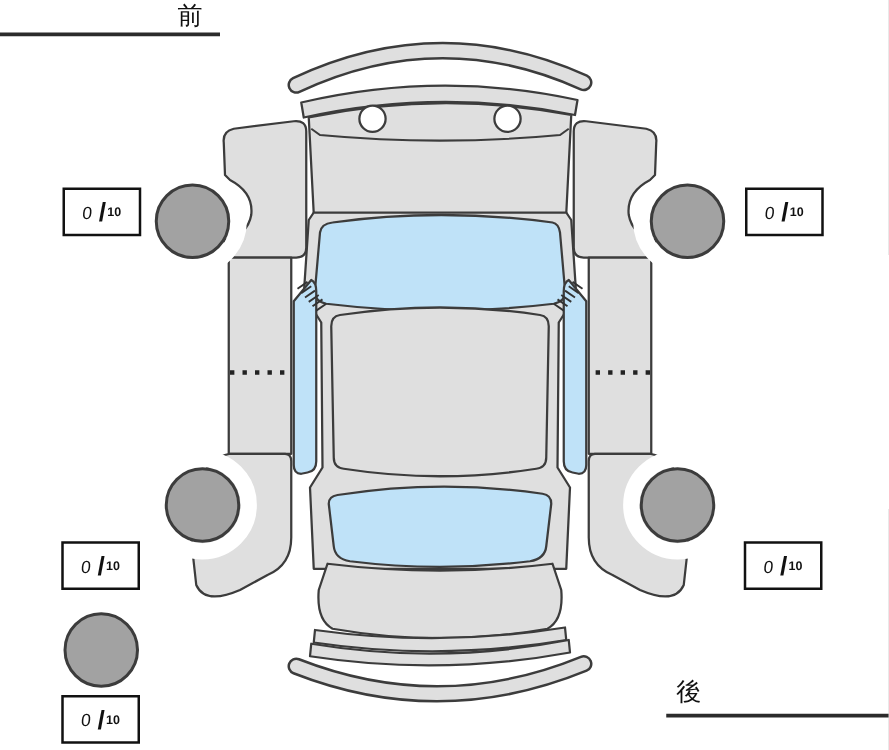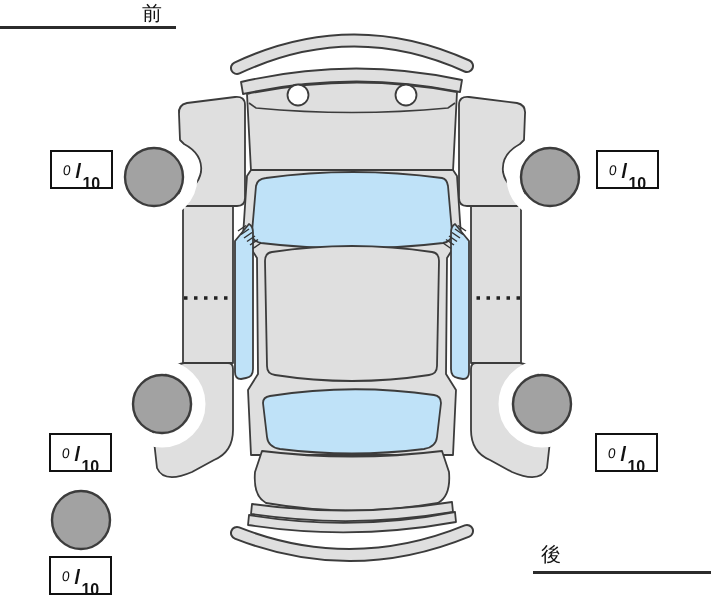--- a/index.html
+++ b/index.html
@@ -31,21 +31,21 @@
   .underline-front{left:0;top:26px;width:176px;}
   .label-rear{left:541px;top:543px;}
   .underline-rear{left:533px;top:571px;width:178px;}
 
   
   .score-box{position:absolute;width:63px;height:39px;box-sizing:border-box;
              border:2px solid var(--box-border);background:#ffffff;
              display:flex;align-items:center;justify-content:center;color:var(--text);}
   .score-value{font-size:14px;line-height:1;margin-right:5px;transform:skewX(-6deg);}
   .score-slash{font-size:21px;line-height:1;font-weight:600;margin-right:1px;position:relative;top:1px;}
-  .score-max{font-size:16px;line-height:1;font-weight:bold;position:relative;top:14px;}
+  .score-max{font-size:10px;line-height:1;font-weight:bold;position:relative;top:1px;}
   .box-front-left{left:50px;top:150px;}
   .box-front-right{left:596px;top:150px;}
   .box-rear-left{left:49px;top:433px;}
   .box-rear-right{left:595px;top:433px;}
   .box-spare{left:49px;top:556px;}
 </style>
 </head>
 <body>
 
 <div class="canvas">

